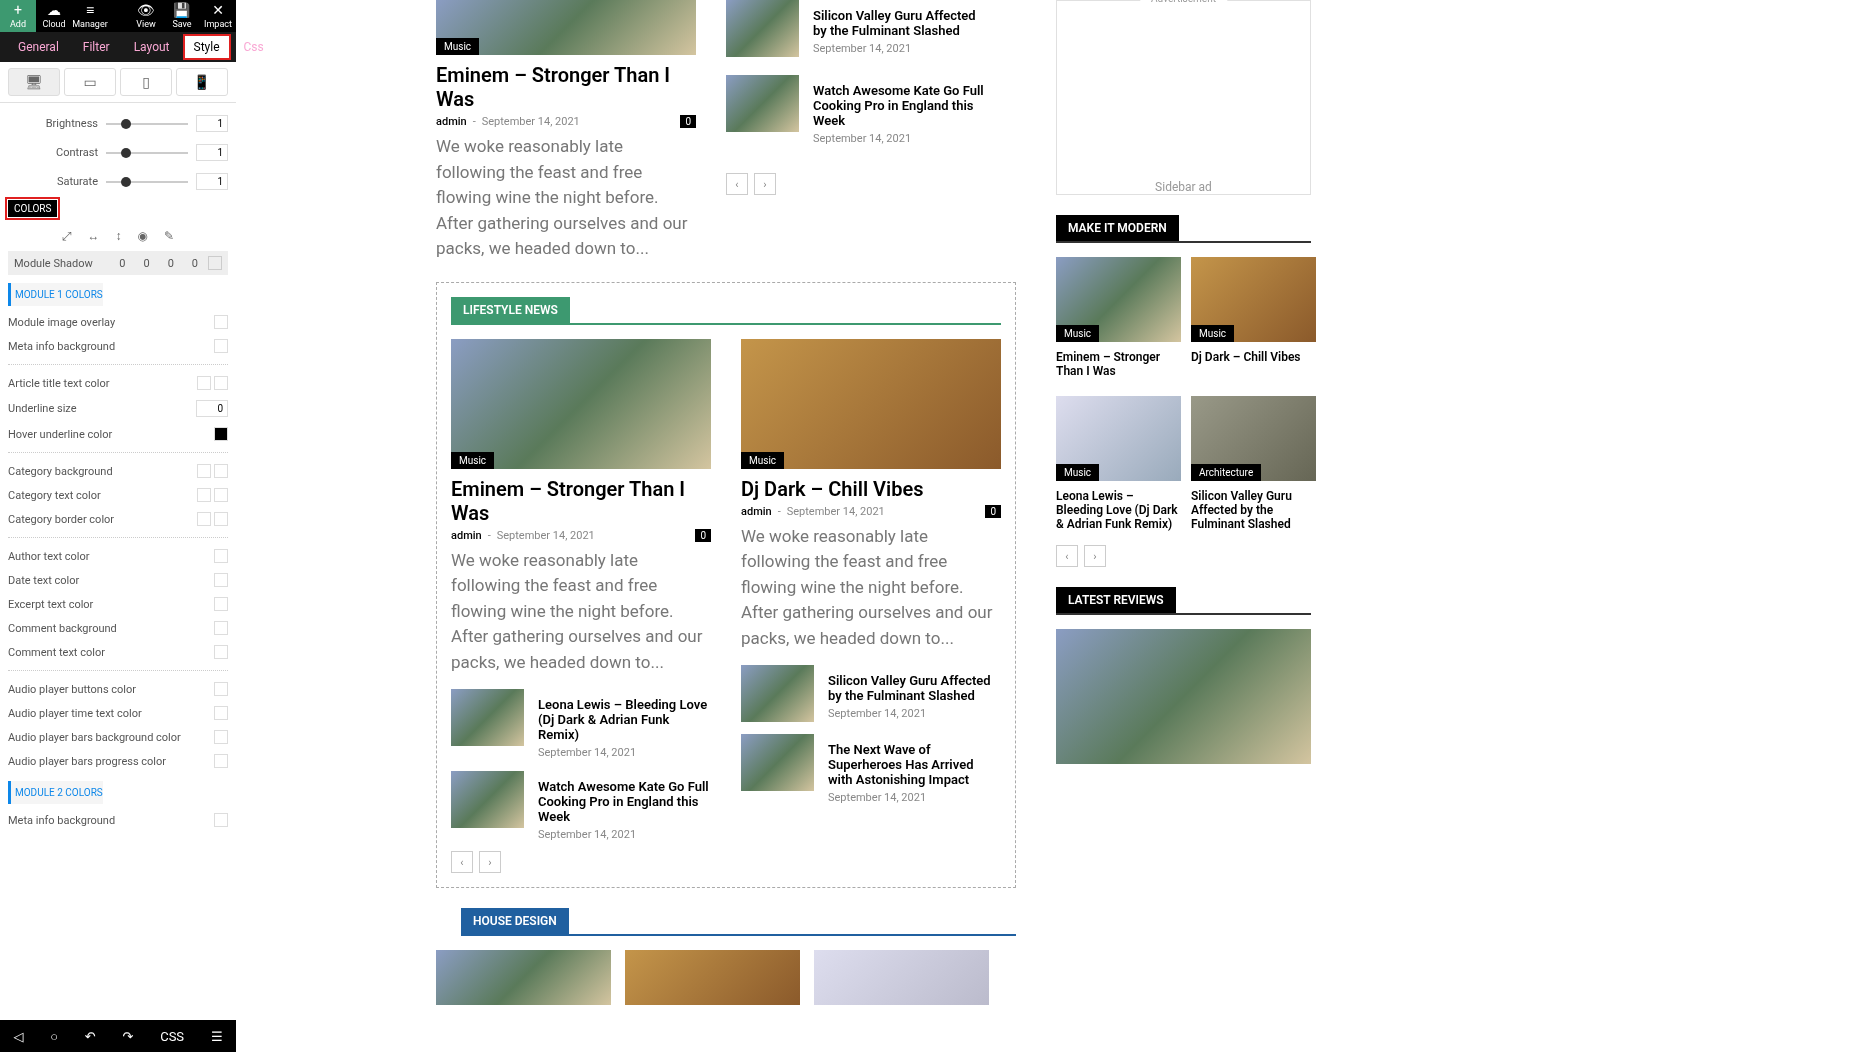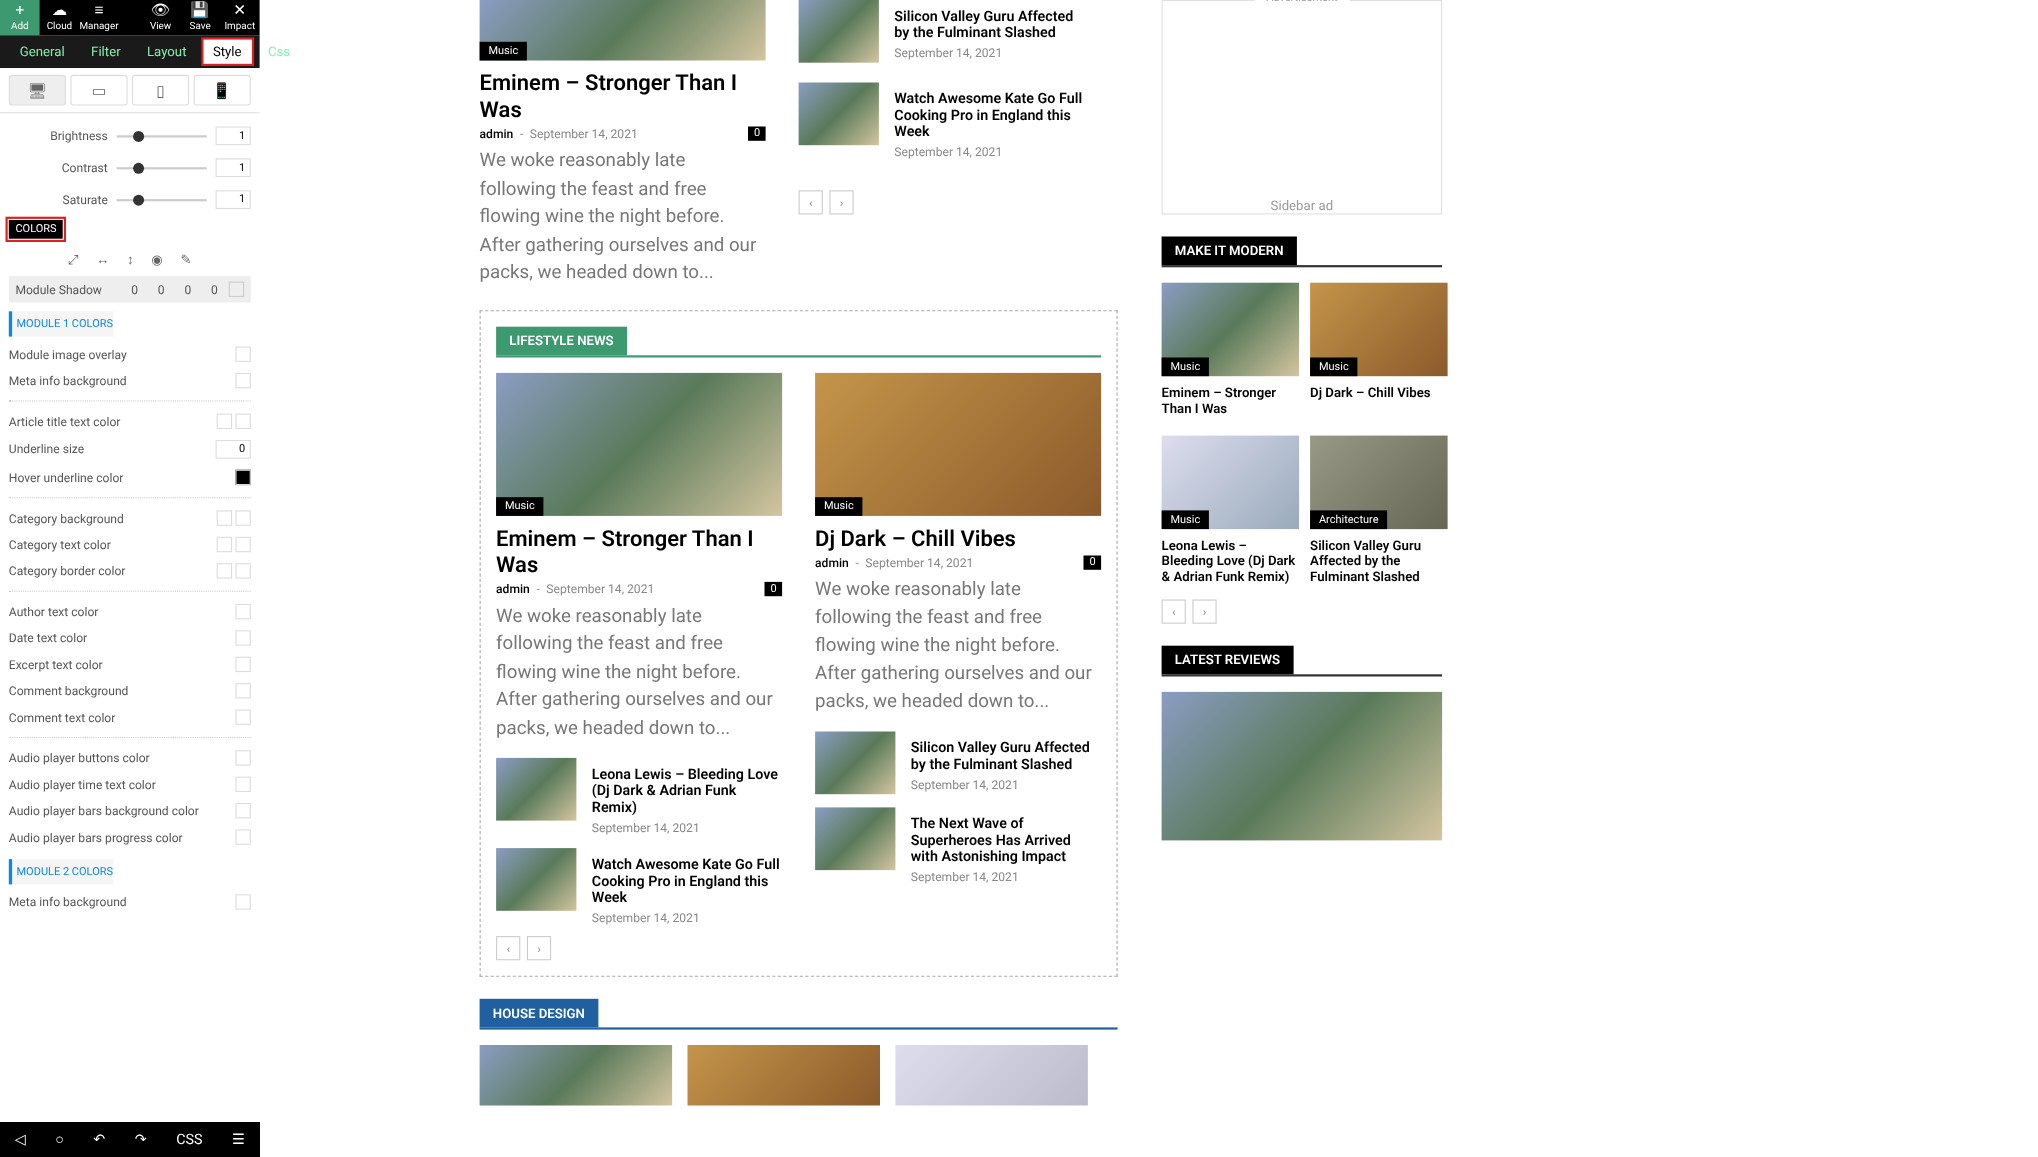--- a/index.html
+++ b/index.html
@@ -10,21 +10,21 @@
 
 
 .top-toolbar { display: flex; background: #000; height: 32px; }
 .tb-btn { flex: 1; display: flex; flex-direction: column; align-items: center; justify-content: center; color: #fff; font-size: 9px; cursor: pointer; padding: 2px 0; }
 .tb-btn.add { background: #3d9970; }
 .tb-icon { font-size: 14px; line-height: 1; }
 .tb-btn .lbl { margin-top: 2px; }
 
 
 .tabs-row { display: flex; background: #1a1a1a; height: 30px; align-items: center; padding: 0 8px; gap: 4px; }
-.tab { color: #86efac; font-size: 12px; padding: 5px 10px; cursor: pointer; }
+.tab { color: #f9a8d4; font-size: 12px; padding: 5px 10px; cursor: pointer; }
 .tab.active { background: #fff; color: #000; }
 .tab.highlight { outline: 2px solid #e02020; outline-offset: -1px; }
 
 
 .device-row { display: flex; background: #fff; padding: 6px 8px; gap: 4px; border-bottom: 1px solid #e0e0e0; }
 .device-btn { flex: 1; height: 28px; display: flex; align-items: center; justify-content: center; border: 1px solid #ddd; border-radius: 3px; cursor: pointer; font-size: 14px; color: #666; }
 .device-btn.active { background: #eee; }
 
 
 .search-wrap { padding: 4px 8px; border-bottom: 1px solid #e0e0e0; position: relative; }
@@ -86,21 +86,21 @@
 .col-right { width: 260px; display: flex; flex-direction: column; gap: 18px; }
 .mini-article { display: flex; gap: 14px; }
 .mini-article .txt { flex: 1; }
 
 .nav-arrows { display: flex; gap: 6px; margin-top: 10px; }
 .nav-arrow { width: 22px; height: 22px; border: 1px solid #ccc; display: flex; align-items: center; justify-content: center; font-size: 11px; color: #888; cursor: pointer; }
 
 .section-block { margin: 20px 0; }
 .sec-header { border-bottom: 2px solid #333; margin-bottom: 14px; position: relative; }
 .sec-header.green { border-color: #3d9970; }
-.sec-header.blue { border-color: #2060a0; }
+.sec-header.blue { border-color: #2060a0; margin-left: 25px; }
 .sec-tab { background: #3d9970; color: #fff; font-size: 12px; font-weight: 600; padding: 6px 12px; display: inline-block; }
 .sec-tab.black { background: #000; }
 .sec-tab.blue { background: #2060a0; }
 
 .lifestyle-block { border: 1px dashed #aaa; padding: 14px; }
 .two-col { display: flex; gap: 30px; }
 .two-col .col { width: 260px; }
 
 .sub-list { margin-top: 14px; display: flex; flex-direction: column; gap: 12px; }
 

